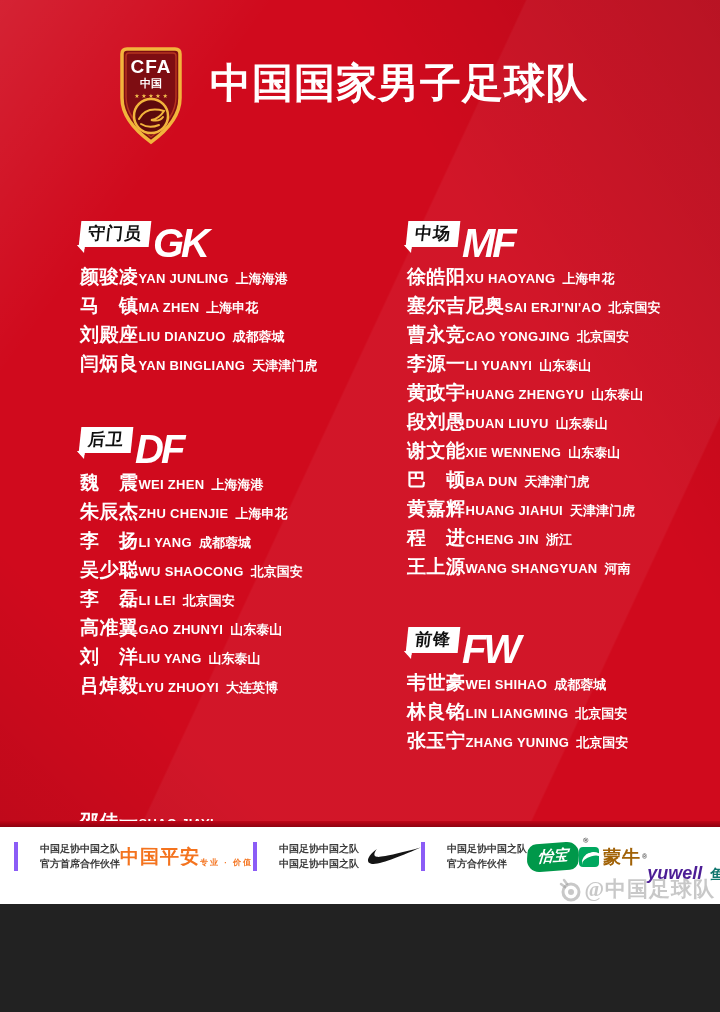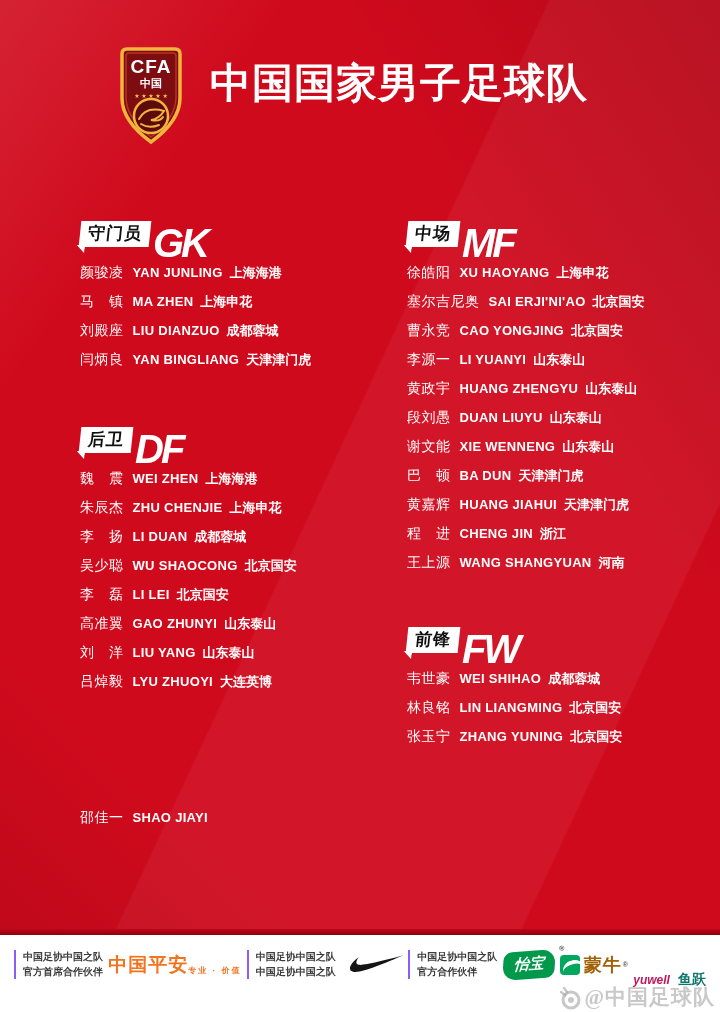--- a/index.html
+++ b/index.html
@@ -1,17 +1,17 @@
 <!DOCTYPE html>
 <html><head>
 <meta charset="utf-8">
 <style>
   html,body{margin:0;padding:0;background:#222;}
   .poster{
-    position:relative;width:720px;height:1012px;overflow:hidden;
+    position:relative;width:720px;height:904px;overflow:hidden;
     font-family:"Liberation Sans","DejaVu Sans",sans-serif;
     background:
       linear-gradient(126deg, rgba(255,255,255,0.10) 0%, rgba(255,255,255,0) 20%),
       linear-gradient(238deg, rgba(0,0,0,0.12) 0%, rgba(0,0,0,0) 30%),
       linear-gradient(45deg, rgba(0,0,0,0.10) 0%, rgba(0,0,0,0) 22%),
       linear-gradient(115deg, rgba(0,0,0,0) 46%, rgba(255,255,255,0.05) 46.2%, rgba(255,255,255,0.05) 80%, rgba(0,0,0,0) 80.2%),
       #d00a1d;
   }
   
   .logo{position:absolute;left:116px;top:46px;}
@@ -24,50 +24,50 @@
   .sec-mf{left:407px;top:218px;}
   .sec-fw{left:407px;top:624px;}
   .sec-header{display:flex;align-items:center;height:32px;margin-bottom:14px;}
   .sec-label{
     background:#fff;color:#101010;font-weight:800;font-size:17px;line-height:1;
     padding:4px 8px 5px;transform:skewX(-6deg);position:relative;letter-spacing:1px;
   }
   .sec-label::after{content:"";position:absolute;left:-2px;bottom:-6px;border:4px solid transparent;border-top-color:#fff;border-right-color:#fff;}
   .sec-code{font-size:40px;font-weight:900;font-style:italic;color:#fff;letter-spacing:-3px;line-height:1;margin-left:3px;transform:translateY(-3px);margin-top:23px;}
   .player{display:flex;align-items:baseline;height:29px;white-space:nowrap;}
-  .p-name{font-size:14px;font-weight:400;color:#fff;letter-spacing:0.5px;}
-  .p-pinyin{font-size:13px;font-weight:700;color:#fff;margin-left:9px;letter-spacing:0.3px;}
+  .p-name{font-size:19px;font-weight:700;color:#fff;letter-spacing:0.5px;}
+  .p-pinyin{font-size:13px;font-weight:700;color:#fff;letter-spacing:0.3px;}
   .p-club{font-size:13px;font-weight:700;color:#fff;margin-left:7px;}
   
   .coach{position:absolute;left:80px;top:800px;}
   .coach-title{font-size:24px;font-weight:800;color:#f6c289;letter-spacing:0.5px;}
   .coach-row{display:flex;align-items:baseline;margin-top:9px;}
   
   .red-edge{position:absolute;left:0;right:0;bottom:77px;height:6px;background:linear-gradient(to bottom,#c00517,#8e0110);}
   .footer{
     position:absolute;left:0;right:0;bottom:0;height:77px;background:#fff;
     display:flex;align-items:center;justify-content:space-between;
     padding:6px 14px 24px;box-sizing:border-box;
   }
-  .partner-text{border-left:2px solid #8b5cf6;padding-left:7px;}
+  .partner-text{border-left:4px solid #8b5cf6;padding-left:22px;}
   .pt-line{font-size:10px;font-weight:700;color:#3c3c3c;line-height:1.45;white-space:nowrap;}
   .pingan{display:flex;flex-direction:row;align-items:center;}
   .pingan-name{font-size:19px;font-weight:900;color:#f4731e;letter-spacing:1px;white-space:nowrap;}
   .pingan-slogan{font-size:8px;font-weight:700;color:#f4731e;letter-spacing:2px;margin-top:11px;white-space:nowrap;}
   .nike{display:flex;align-items:center;}
   .cestbon{position:relative;background:#00984a;color:#fff;font-weight:800;font-style:italic;font-size:15px;
     padding:4px 11px 5px;border-radius:8px 14px 8px 14px;transform:rotate(-4deg) skewX(-8deg);white-space:nowrap;}
   .reg{font-size:7px;font-weight:700;color:#555;vertical-align:super;margin-left:1px;}
   .cestbon .reg{position:absolute;top:-4px;right:-8px;color:#444;transform:skewX(8deg);}
   .mengniu{display:flex;align-items:center;white-space:nowrap;}
   .mn-icon{width:20px;height:20px;background:#00a85f;border-radius:4px;margin-right:4px;position:relative;overflow:hidden;}
   .mn-icon::after{content:"";position:absolute;left:3px;top:5px;width:22px;height:16px;border-radius:50%;border-top:4px solid #fff;transform:rotate(-14deg);}
   .mn-name{font-size:18px;font-weight:900;color:#a16207;letter-spacing:1px;}
   .yuwell{display:flex;align-items:baseline;white-space:nowrap;}
-  .yw-en{font-size:12px;font-weight:800;font-style:italic;color:#be185d;margin-top:33px;}
+  .yw-en{font-size:18px;font-weight:800;font-style:italic;color:#4c1d95;margin-top:33px;}
   .yw-cn{font-size:14px;font-weight:700;color:#0f766e;margin-left:8px;}
   
   .watermark{position:absolute;right:5px;bottom:1px;display:flex;align-items:center;color:rgba(155,155,155,0.55);}
   .wm-text{font-size:21px;font-weight:800;letter-spacing:1px;font-family:Liberation Serif, serif;}
 </style>
 </head>
 <body>
 
 <div class="poster">
 
@@ -123,21 +123,21 @@
           <span class="p-pinyin">WEI ZHEN</span>
           <span class="p-club">上海海港</span>
         </div>
         <div class="player">
           <span class="p-name">朱辰杰</span>
           <span class="p-pinyin">ZHU CHENJIE</span>
           <span class="p-club">上海申花</span>
         </div>
         <div class="player">
           <span class="p-name">李　扬</span>
-          <span class="p-pinyin">LI DUAN</span>
+          <span class="p-pinyin">LI YANG</span>
           <span class="p-club">成都蓉城</span>
         </div>
         <div class="player">
           <span class="p-name">吴少聪</span>
           <span class="p-pinyin">WU SHAOCONG</span>
           <span class="p-club">北京国安</span>
         </div>
         <div class="player">
           <span class="p-name">李　磊</span>
           <span class="p-pinyin">LI LEI</span>

